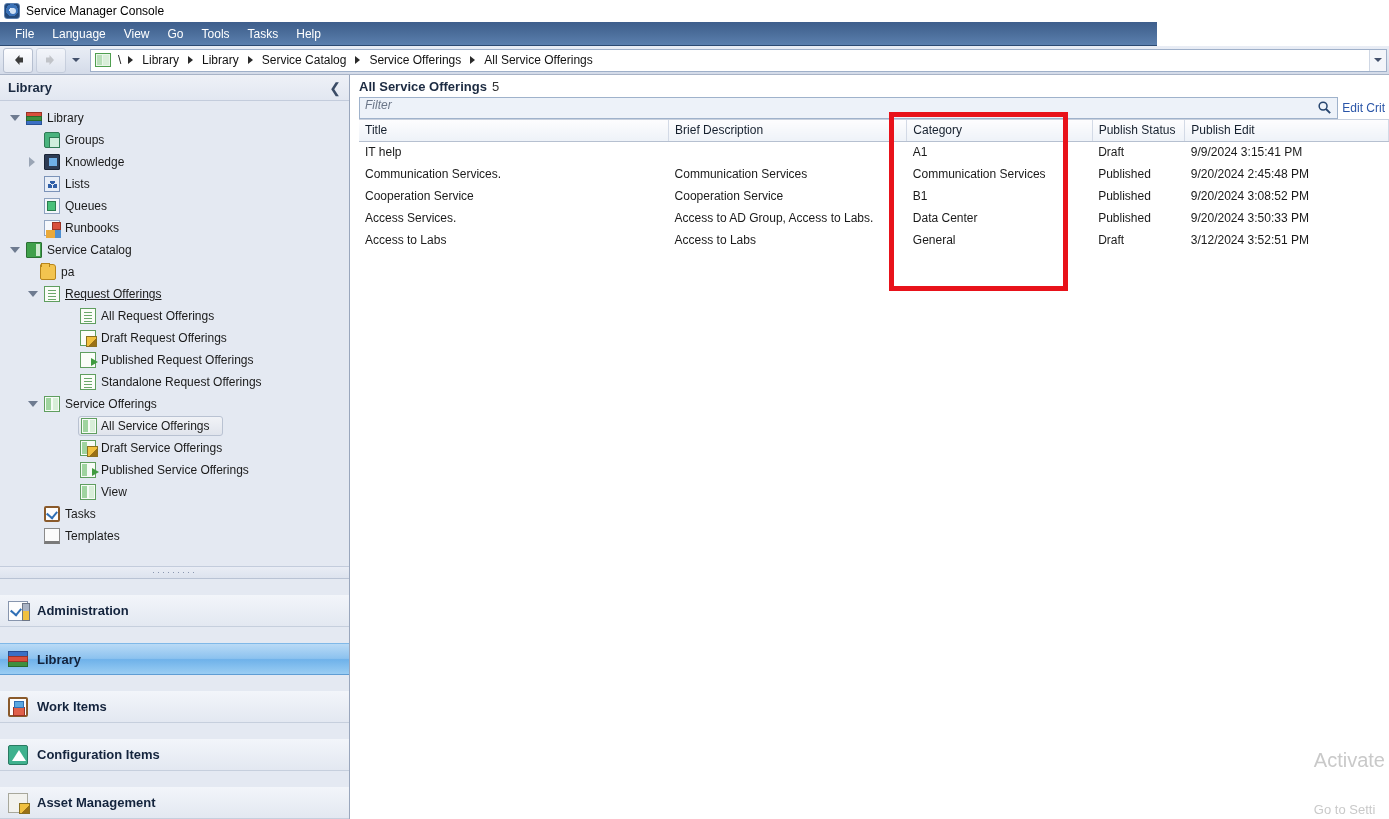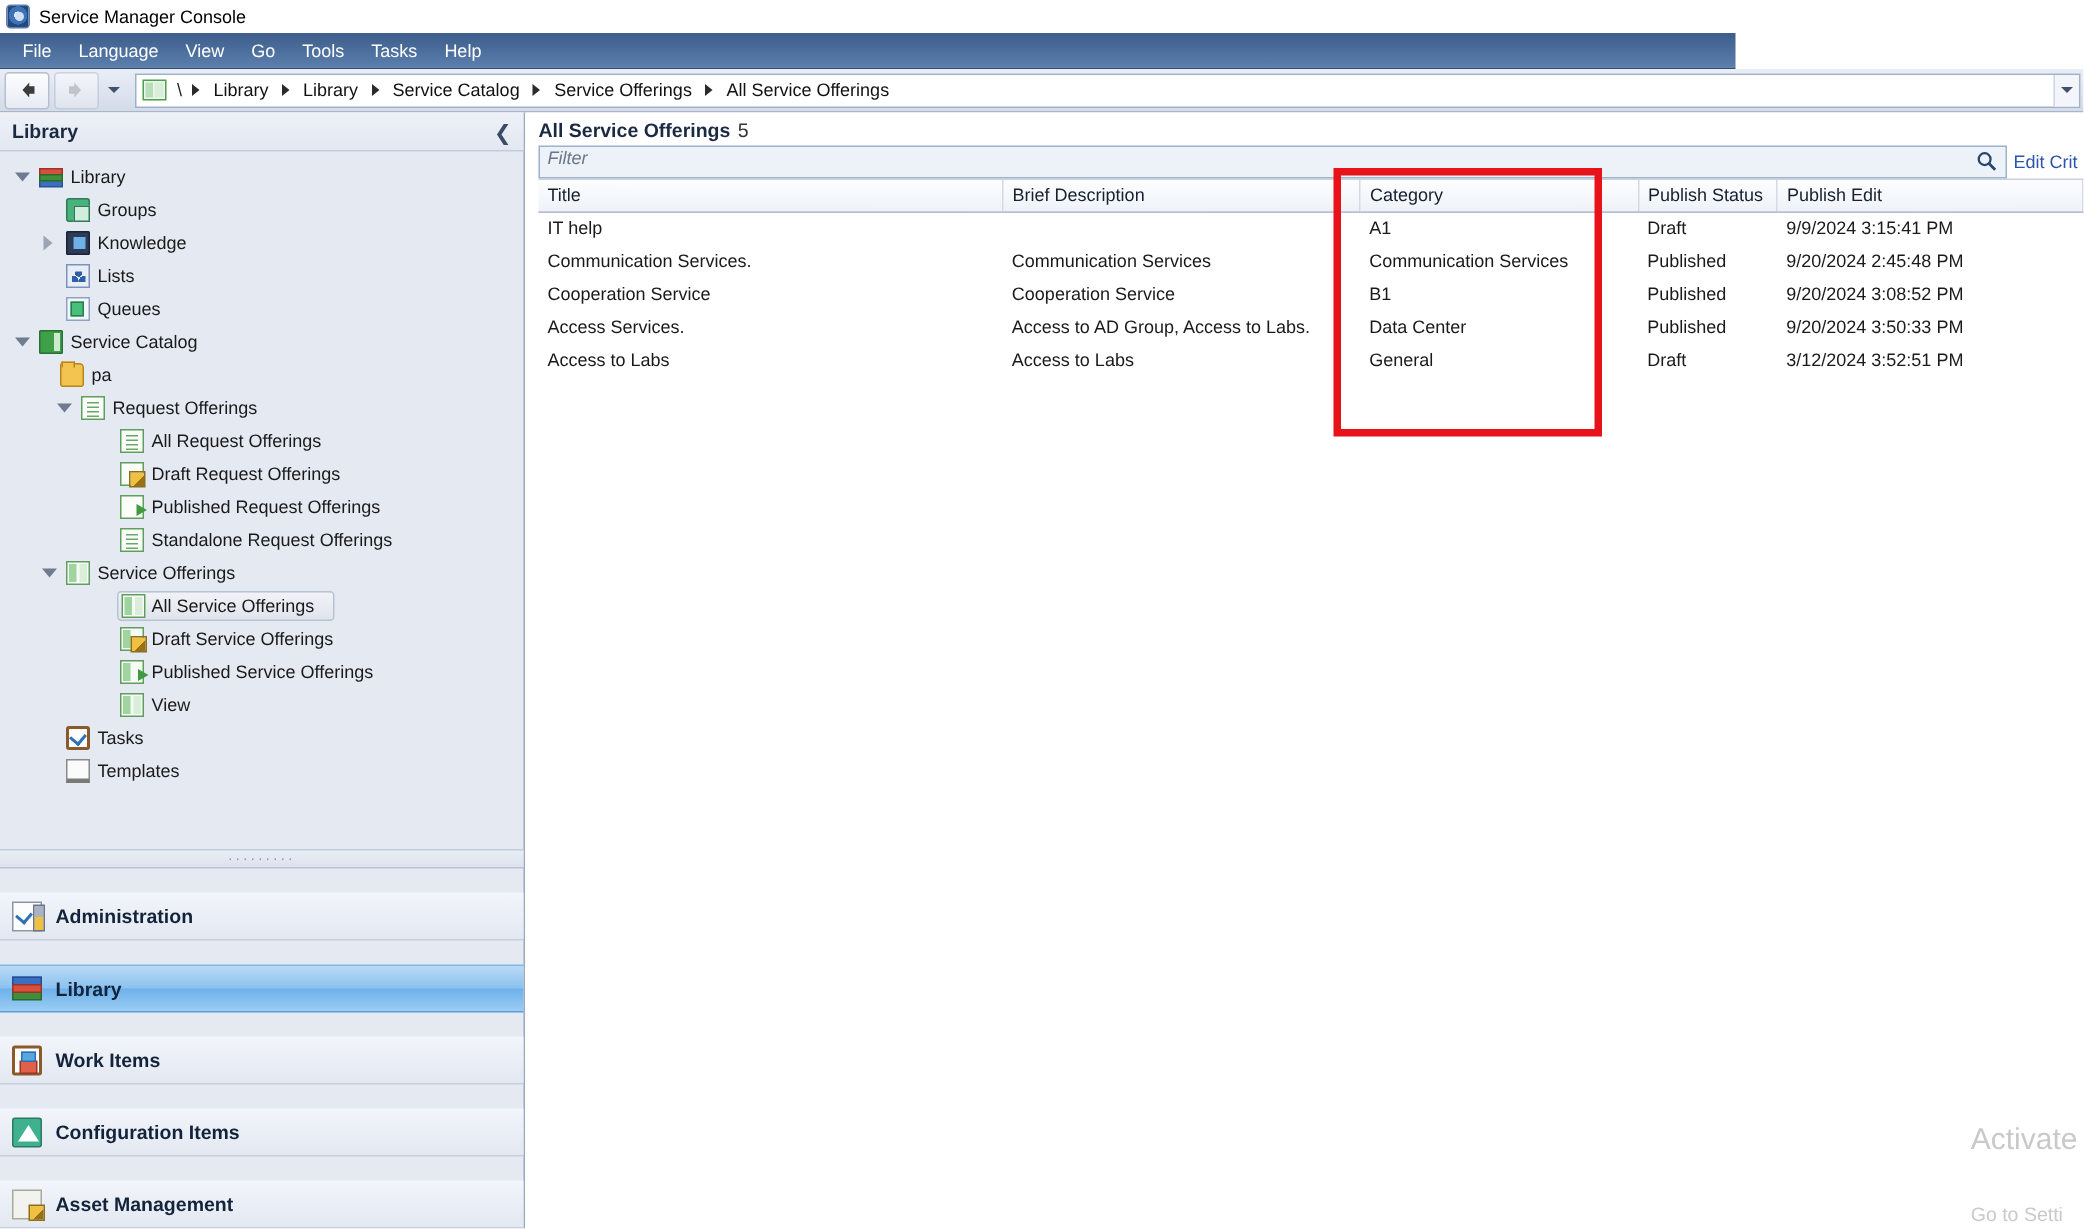--- a/index.html
+++ b/index.html
@@ -363,35 +363,42 @@
             <span class="tlabel">Lists</span>
           </span>
         </div>
         <div class="tnode" style="padding-left: 26px;">
           <span class="twist "></span>
           <span class="tsel">
             <span class="ico ico-queues"></span>
             <span class="tlabel">Queues</span>
           </span>
         </div>
+        <div class="tnode" style="padding-left: 26px;">
+          <span class="twist "></span>
+          <span class="tsel">
+            <span class="ico ico-runbooks"></span>
+            <span class="tlabel">Runbooks</span>
+          </span>
+        </div>
         <div class="tnode" style="padding-left: 8px;">
           <span class="twist expanded"></span>
           <span class="tsel">
             <span class="ico ico-catalog"></span>
             <span class="tlabel">Service Catalog</span>
           </span>
         </div>
         <div class="tnode" style="padding-left: 22px;">
           <span class="twist "></span>
           <span class="tsel">
             <span class="ico ico-folder"></span>
             <span class="tlabel">pa</span>
           </span>
         </div>
-        <div class="tnode" style="padding-left: 36px;">
+        <div class="tnode" style="padding-left: 26px; text-decoration: underline;">
           <span class="twist expanded"></span>
           <span class="tsel">
             <span class="ico ico-doc"></span>
             <span class="tlabel">Request Offerings</span>
           </span>
         </div>
         <div class="tnode" style="padding-left: 62px;">
           <span class="twist "></span>
           <span class="tsel">
             <span class="ico ico-doc"></span>

